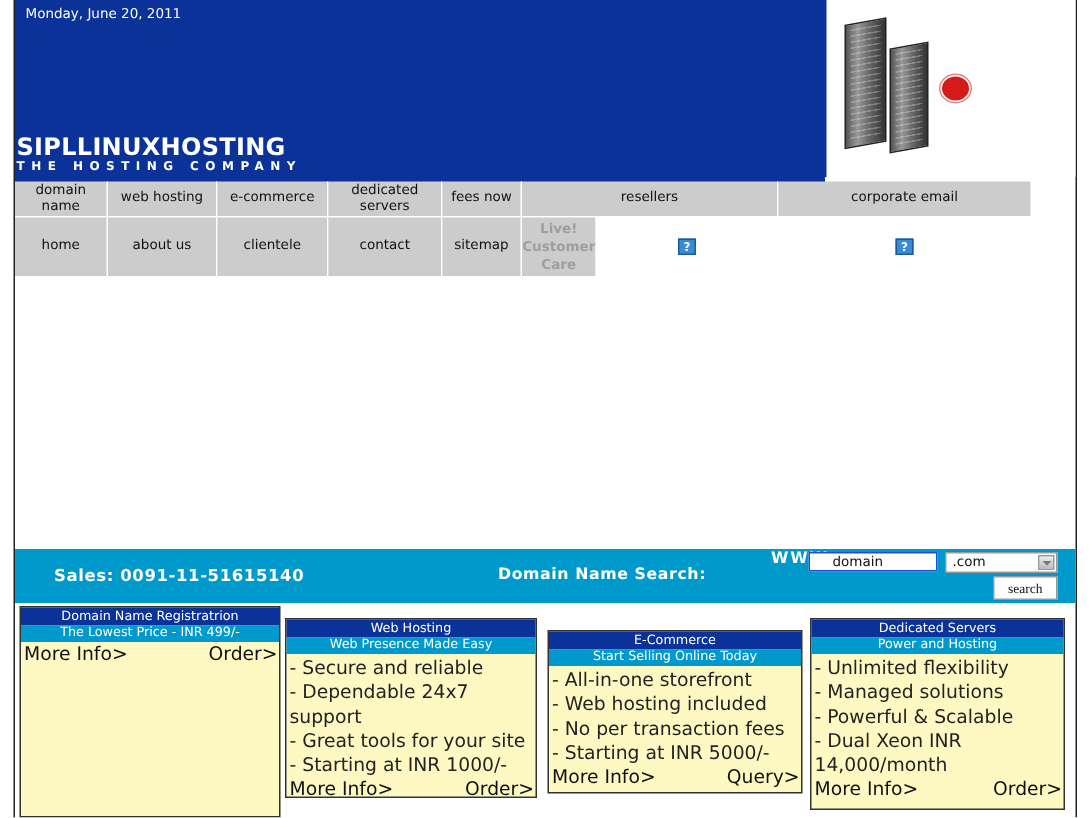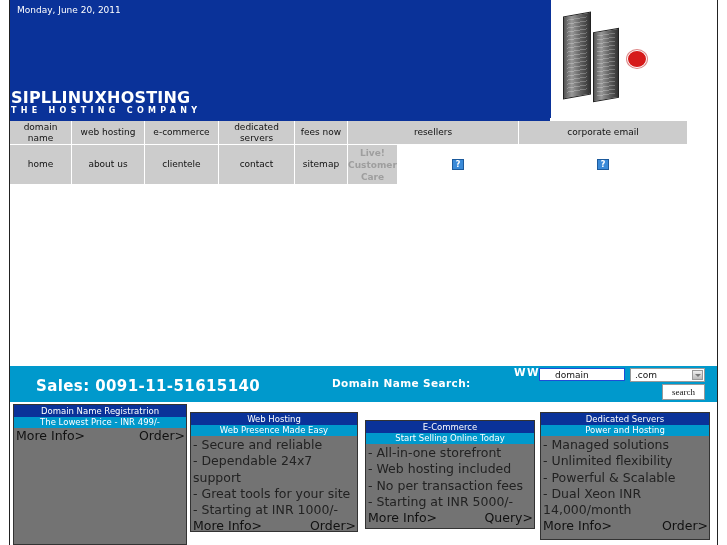--- a/index.html
+++ b/index.html
@@ -28,31 +28,31 @@
   .nav-row { position: absolute; left: 10px; display: flex; }
   .nav-row1 { top: 121px; height: 23px; }
   .nav-row2 { top: 145px; height: 39px; }
   .nav-cell { background: #cccccc; color: #111; font-size: 9px; display: flex; align-items: center; justify-content: center; text-align: center; border-right: 1px solid #fff; line-height: 11px; cursor: pointer; }
   .live-care { background: #cccccc; color: #9e9e9e; font-weight: bold; font-size: 9px; line-height: 12px; text-align: center; display: flex; align-items: center; justify-content: center; width: 49px; }
   .help-cell { display: flex; align-items: center; justify-content: center; background: #fff; }
   .help-icon { width: 12px; height: 11px; background: #3a8ad8; border: 1px solid #1c5a9c; color: #fff; font-size: 8px; font-weight: bold; display: flex; align-items: center; justify-content: center; }
 
   
   .sales-bar { position: absolute; left: 10px; top: 366px; width: 707px; height: 36px; background: #0099cc; }
-  .sales-text { position: absolute; left: 10px; top: 11px; color: #ffffff; font-weight: bold; font-size: 15px; letter-spacing: 0.4px; padding-left: 16px; }
+  .sales-text { position: absolute; left: 10px; top: 11px; color: #ffffff; font-weight: bold; font-size: 11px; letter-spacing: 0.4px; padding-left: 16px; }
   .dns-label { position: absolute; left: 322px; top: 11px; color: #ffffff; font-weight: bold; font-size: 10.5px; letter-spacing: 0.4px; }
   .www-label { position: absolute; left: 504px; top: 0px; color: #ffffff; font-weight: bold; font-size: 10.5px; letter-spacing: 1.3px; }
   .domain-input { position: absolute; left: 529px; top: 2px; width: 86px; height: 13px; border: 1px solid #1d4ed8; background: #fff; font-size: 9px; font-family: "DejaVu Sans", sans-serif; padding-left: 15px; color: #111; }
   .tld-select { position: absolute; left: 620px; top: 2px; width: 75px; height: 14px; border: 1px solid #999; background: #fff; font-size: 9px; display: flex; align-items: center; padding-left: 4px; color: #111; }
   .tld-arrow { position: absolute; right: 1px; top: 1px; width: 11px; height: 10px; background: linear-gradient(#eee,#bbb); border: 1px solid #999; }
   .tld-arrow::after { content: ""; position: absolute; left: 2px; top: 3px; border-left: 3px solid transparent; border-right: 3px solid transparent; border-top: 3px solid #777; }
   .search-btn { position: absolute; left: 652px; top: 18px; width: 43px; height: 16px; background: #fff; border: 1px solid #999; font-size: 9px; font-family: Liberation Serif, serif; color: #111; }
 
   
-  .box { position: absolute; border: 1px solid #333; background: #737373; }
+  .box { position: absolute; border: 1px solid #333; background: #fef9c3; }
   .box-title { background: #0a3299; color: #fff; font-size: 8.5px; text-align: center; height: 12px; line-height: 12px; }
   .box-sub { background: #0099cc; color: #fff; font-size: 8.5px; text-align: center; height: 11px; line-height: 11px; }
   .box-body { padding: 1px 0 0 2px; font-size: 12.5px; line-height: 16.3px; color: #222; }
   .box-links { display: flex; justify-content: space-between; font-size: 12.5px; line-height: 16px; color: #111; padding: 0 1px 0 2px; }
   .box-links span { cursor: pointer; }
 </style>
 </head>
 <body>
 
 <div class="frame-left"></div>
@@ -143,22 +143,22 @@
   <div class="box-links">
     <span>More Info&gt;</span>
     <span>Query&gt;</span>
   </div>
 </div>
 
 <div class="box" style="left:540px;top:412px;width:170px;height:128px">
   <div class="box-title">Dedicated Servers</div>
   <div class="box-sub">Power and Hosting</div>
   <div class="box-body">
+    <div>- Unlimited flexibility</div>
     <div>- Managed solutions</div>
-    <div>- Unlimited flexibility</div>
     <div>- Powerful &amp; Scalable</div>
     <div>- Dual Xeon INR 14,000/month</div>
   </div>
   <div class="box-links">
     <span>More Info&gt;</span>
     <span>Order&gt;</span>
   </div>
 </div>
 
 </body></html>

